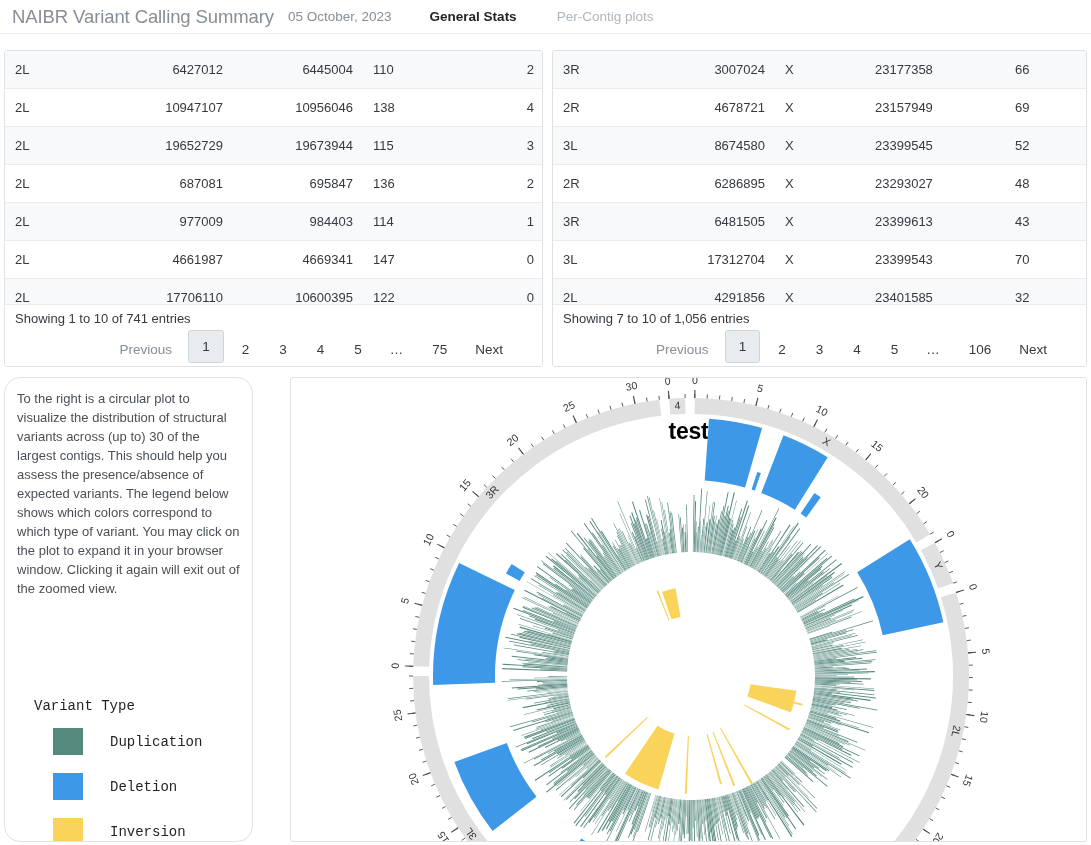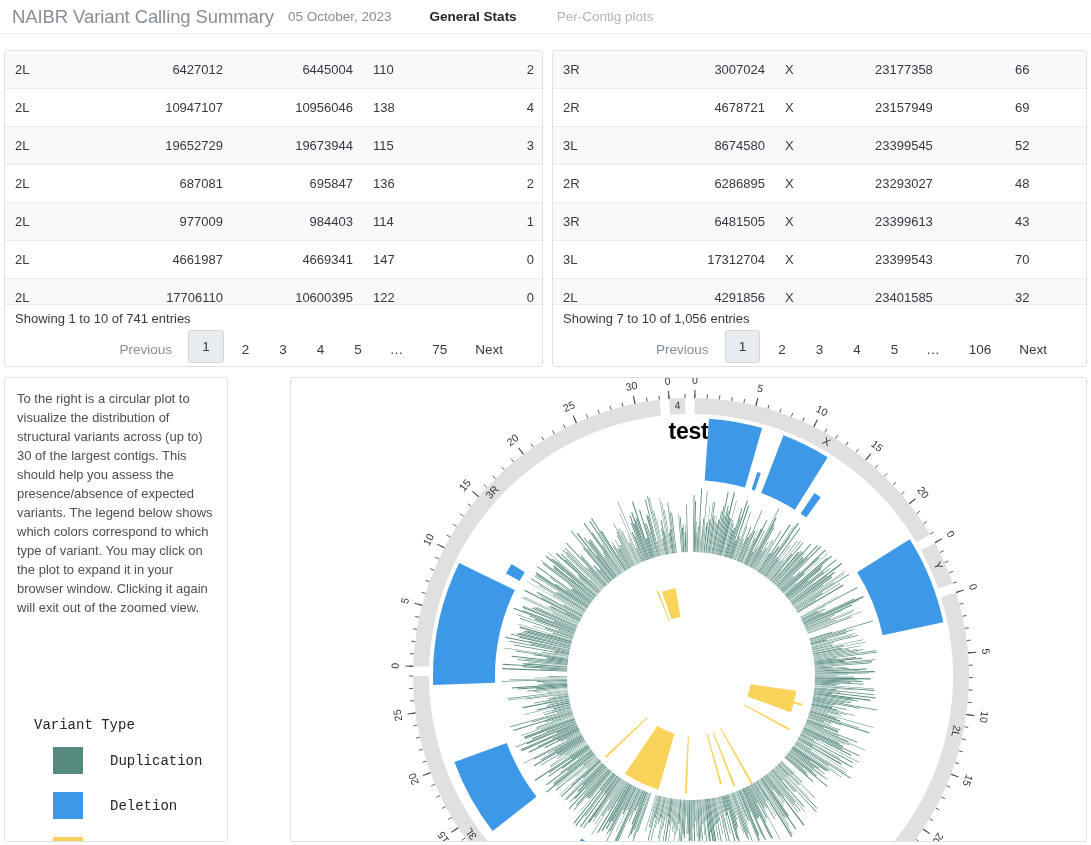--- a/index.html
+++ b/index.html
@@ -98,21 +98,21 @@
   .pg.num { color: #343a40; padding: 5px 11px; }
   .pg.current {
     background: #e9ecef; border: 1px solid #ced4da;
     color: #343a40; padding: 8px 13px; border-radius: 3px;
   }
   .pg.ellip { color: #343a40; letter-spacing: 1px; }
   .pg.prev, .pg.next { color: #868e96; }
   .pg.next { color: #343a40; }
 
   
-  #panel-desc { left: 4px;   top: 377px; width: 224px; height: 465px; }
+  #panel-desc { left: 4px;   top: 377px; width: 249px; height: 465px; border-radius: 16px; }
   #panel-plot { left: 290px; top: 377px; width: 797px; height: 465px; }
 
   .desc-text {
     font-size: 13px; line-height: 19px; color: #495057;
     padding: 11px 12px 0 12px; font-weight: 400;
   }
 
   .legend { padding: 0 0 0 22px; margin-top: 100px; font-family: Liberation Mono, monospace; }
   .legend-title {
     font-size: 14px; color: #212529; font-weight: 400;

